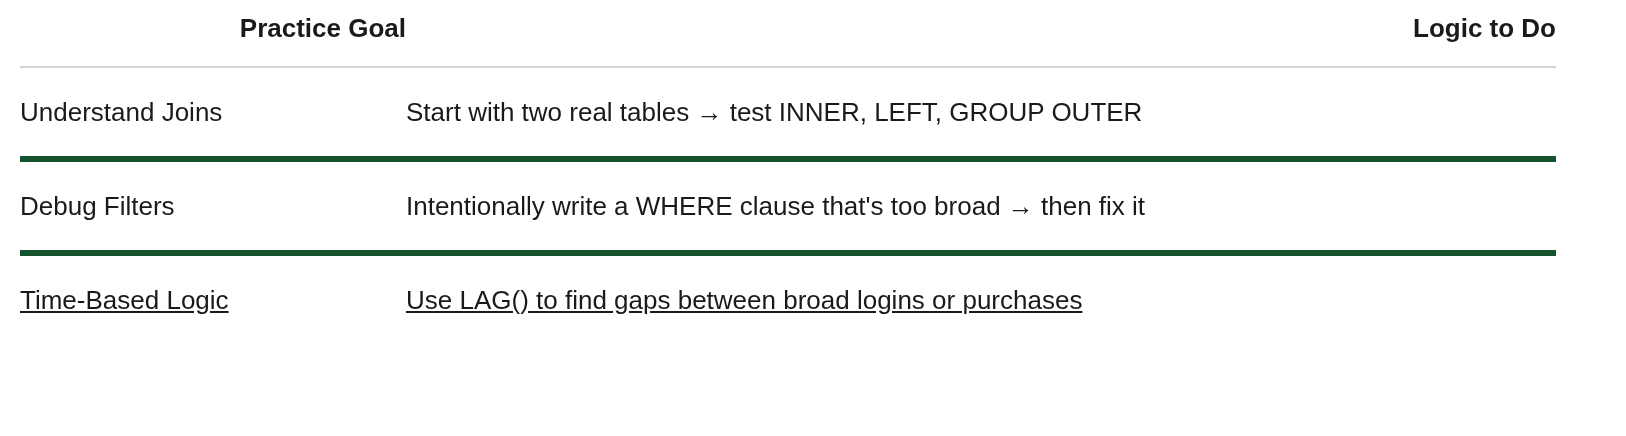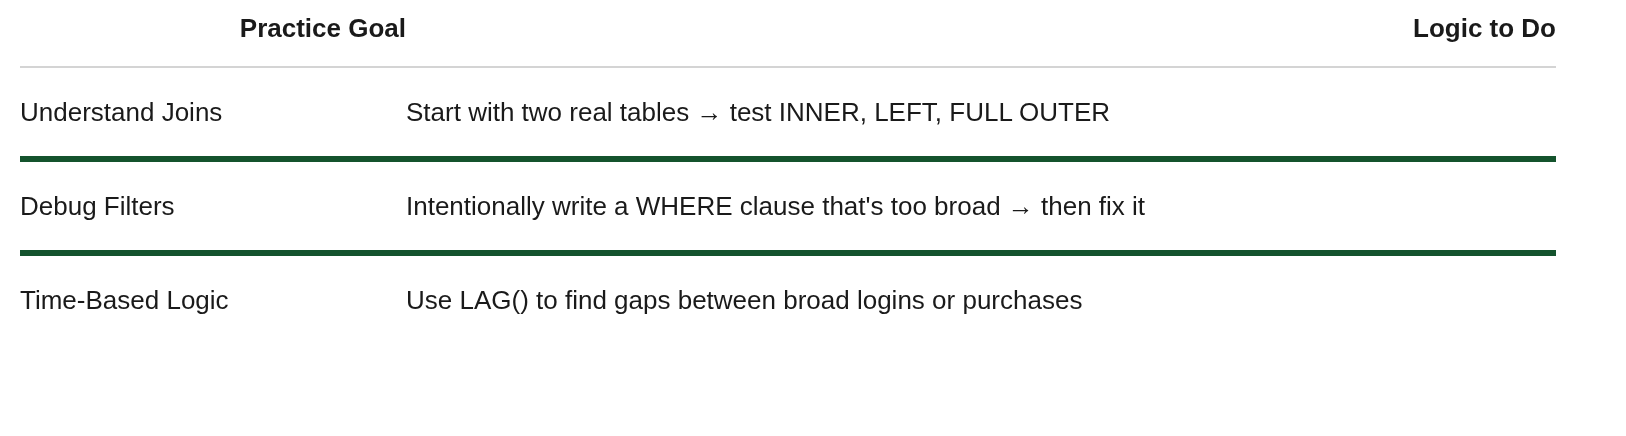--- a/index.html
+++ b/index.html
@@ -33,40 +33,41 @@
   }
   td {
     height: 88px;
     padding: 0;
     border-bottom: 6px solid #14532d;
     vertical-align: middle;
     white-space: nowrap;
   }
   tr.body-row:last-child td {
     border-bottom: none;
+    text-decoration: underline;
   }
 </style>
 </head>
 <body>
 
 <table class="practice-table">
   <colgroup>
     <col class="col-goal">
     <col class="col-action">
   </colgroup>
   <thead>
     <tr>
       <th>Practice Goal</th>
       <th>Logic to Do</th>
     </tr>
   </thead>
   <tbody>
     <tr class="body-row">
       <td>Understand Joins</td>
-      <td>Start with two real tables → test INNER, LEFT, FULL OUTER</td>
+      <td>Start with two real tables → test INNER, LEFT, GROUP OUTER</td>
     </tr>
     <tr class="body-row">
       <td>Debug Filters</td>
       <td>Intentionally write a WHERE clause that's too broad → then fix it</td>
     </tr>
     <tr class="body-row">
       <td>Time-Based Logic</td>
       <td>Use LAG() to find gaps between broad logins or purchases</td>
     </tr>
   </tbody>

